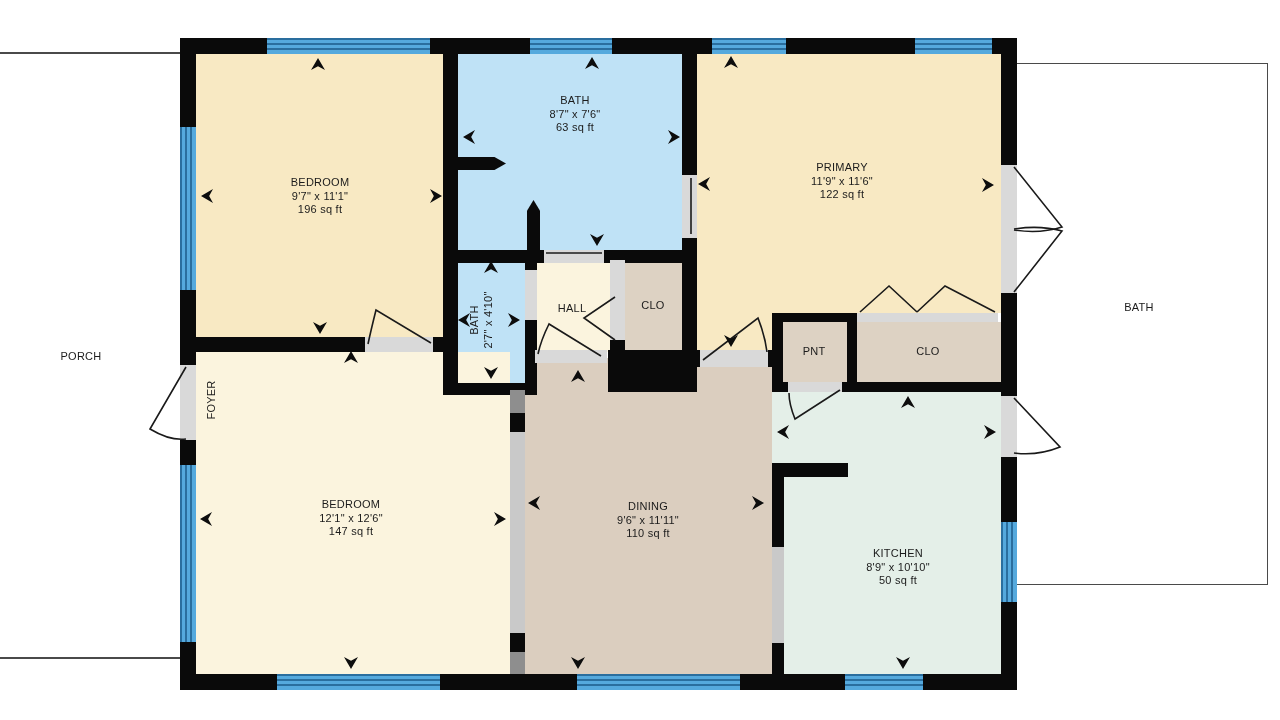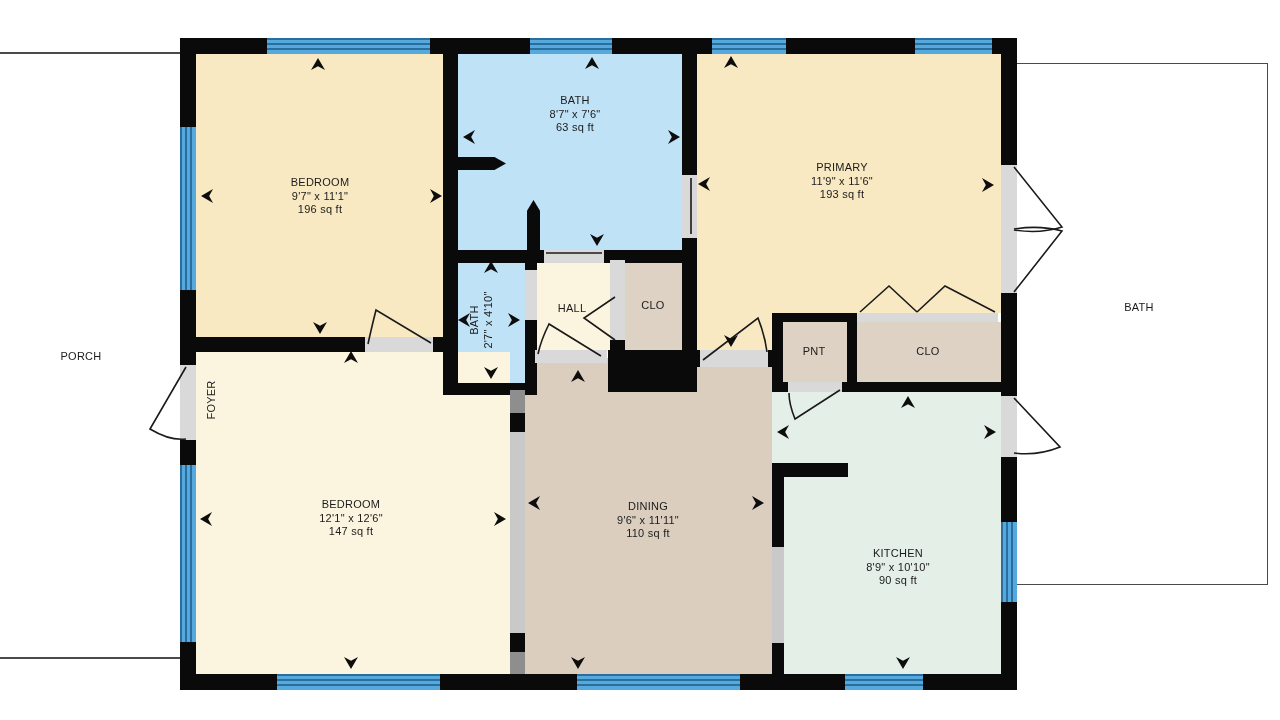--- a/index.html
+++ b/index.html
@@ -138,21 +138,21 @@
     <div>196 sq ft</div>
   </div>
   <div class="lbl" style="left:575px;top:114px;">
     <div>BATH</div>
     <div>8'7" x 7'6"</div>
     <div>63 sq ft</div>
   </div>
   <div class="lbl" style="left:842px;top:181px;">
     <div>PRIMARY</div>
     <div>11'9" x 11'6"</div>
-    <div>193 sq ft</div>
+    <div>122 sq ft</div>
   </div>
   <div class="lbl rot" style="left:481px;top:320px;">
     <div>BATH</div>
     <div>2'7" x 4'10"</div>
   </div>
   <div class="lbl" style="left:572px;top:309px;">
     <div>HALL</div>
   </div>
   <div class="lbl" style="left:653px;top:306px;">
     <div>CLO</div>
@@ -169,21 +169,21 @@
     <div>147 sq ft</div>
   </div>
   <div class="lbl" style="left:648px;top:520px;">
     <div>DINING</div>
     <div>9'6" x 11'11"</div>
     <div>110 sq ft</div>
   </div>
   <div class="lbl" style="left:898px;top:567px;">
     <div>KITCHEN</div>
     <div>8'9" x 10'10"</div>
-    <div>90 sq ft</div>
+    <div>50 sq ft</div>
   </div>
   <div class="lbl rot" style="left:212px;top:400px;">
     <div>FOYER</div>
   </div>
   <div class="lbl" style="left:81px;top:357px;">
     <div>PORCH</div>
   </div>
   <div class="lbl" style="left:1139px;top:308px;">
     <div>BATH</div>
   </div>

